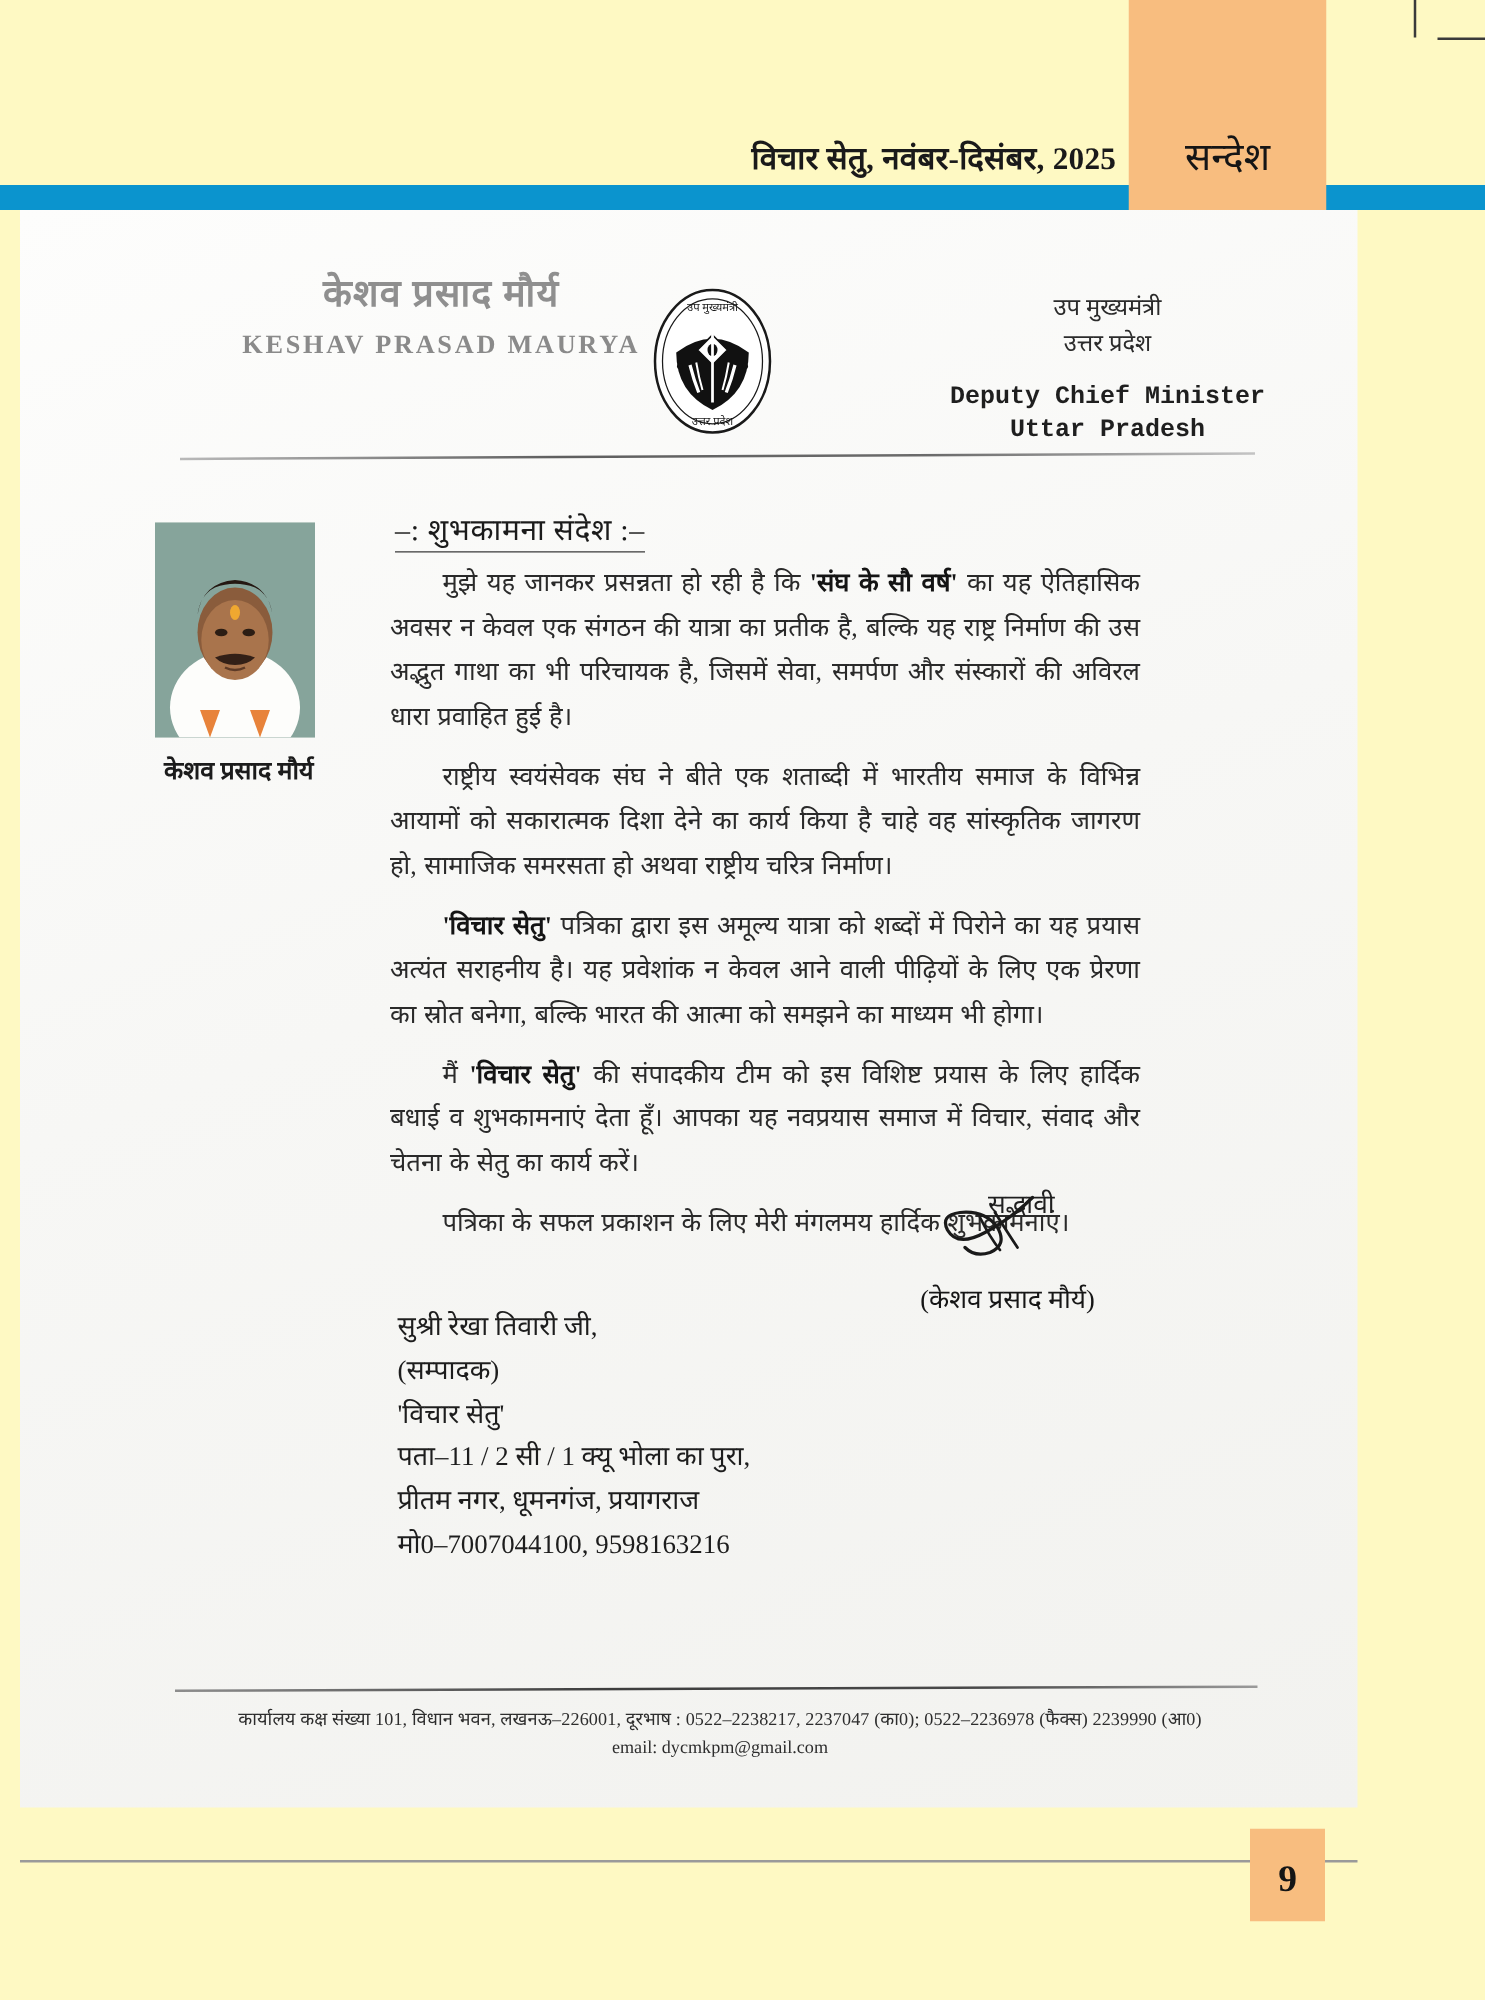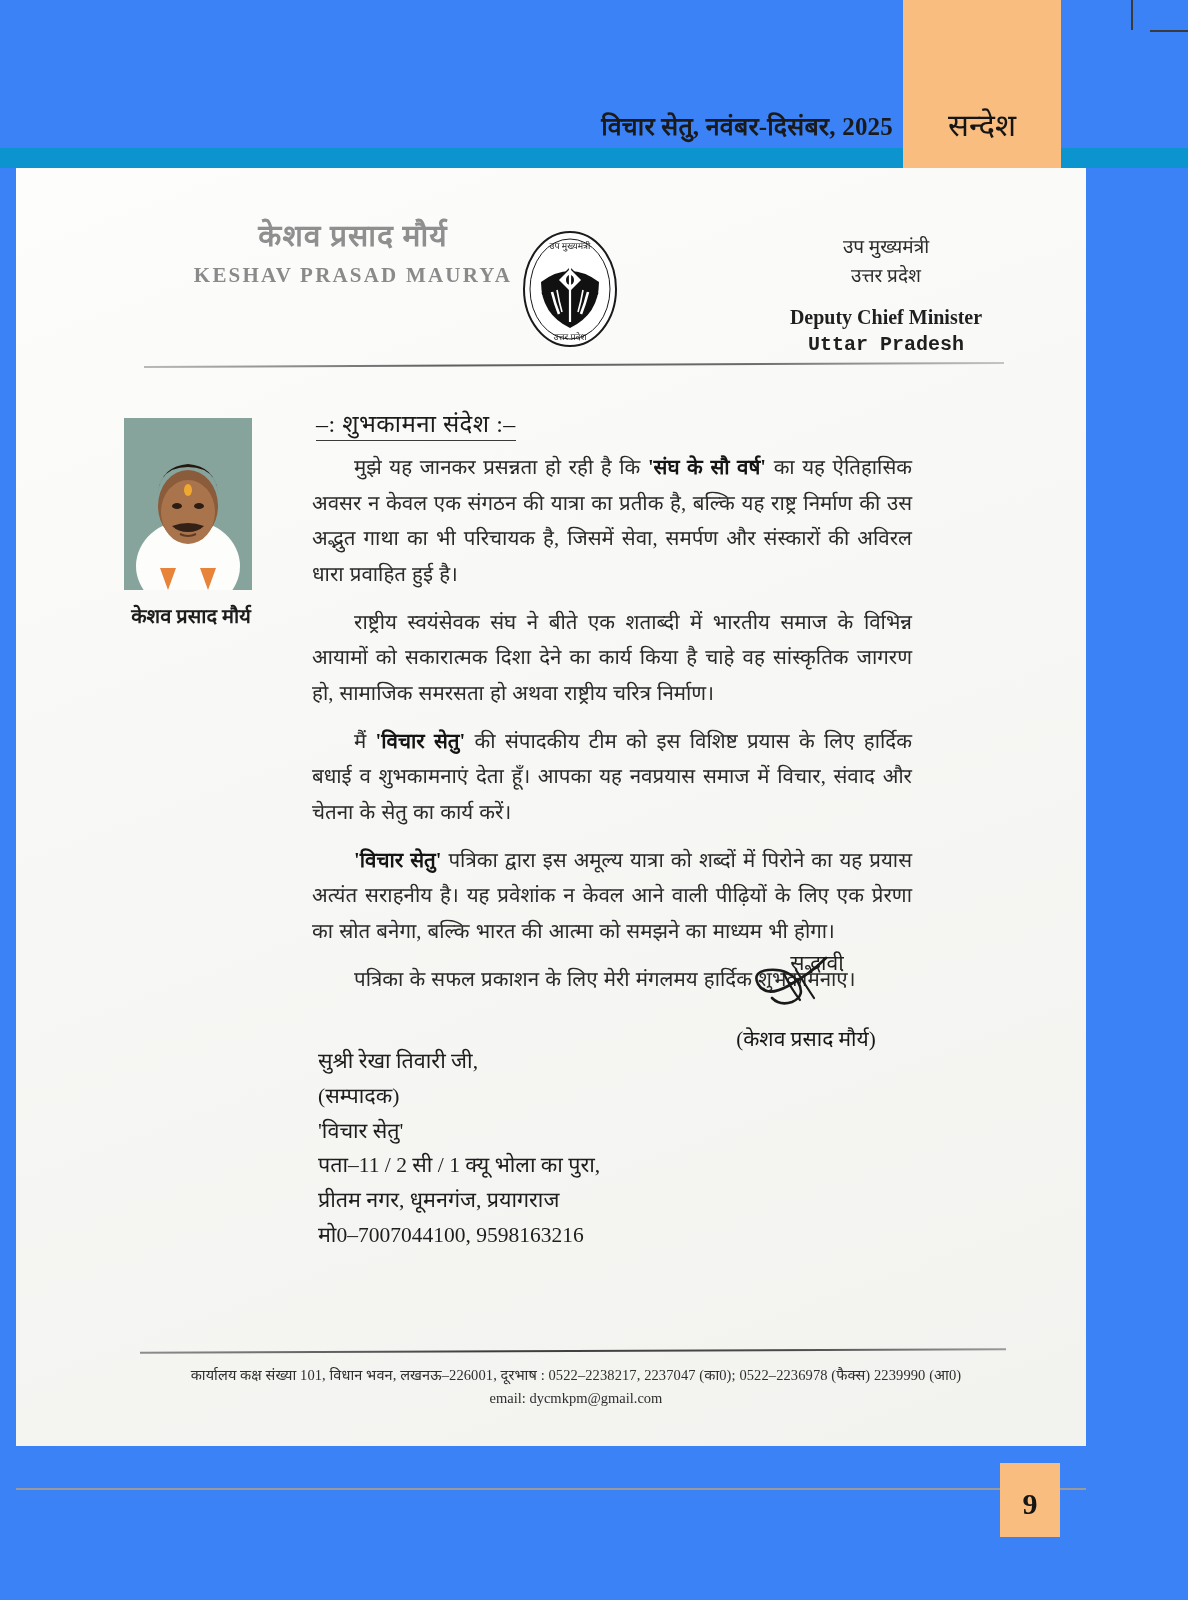--- a/index.html
+++ b/index.html
@@ -10,21 +10,21 @@
     height: 1600px;
     background: #ffffff;
     font-family: "Liberation Sans", "DejaVu Sans", sans-serif;
     overflow: hidden;
   }
 
   .page {
     position: relative;
     width: 1188px;
     height: 1600px;
-    background: #3b82f6;
+    background: #fef9c3;
   }
 
   
   .header-band {
     position: absolute;
     left: 0; top: 0;
     width: 1188px;
     height: 168px;
   }
 
@@ -144,21 +144,21 @@
   }
 
   .desig-hi-1, .desig-hi-2 {
     font-family: "Liberation Serif", "DejaVu Serif", serif;
     font-size: 19px;
     color: #2b2b2b;
     line-height: 1.55;
   }
 
   .desig-en-1 {
-    font-family: Liberation Serif, serif;
+    font-family: Liberation Mono, monospace;
     font-size: 20px;
     font-weight: bold;
     color: #1f1f1f;
     margin-top: 13px;
     line-height: 1.35;
   }
   .desig-en-2 {
     font-family: Liberation Mono, monospace;
     font-size: 20px;
     font-weight: bold;
@@ -434,22 +434,22 @@
         <ellipse cx="75" cy="88" rx="5" ry="3" fill="#2b1d14"></ellipse>
         <path d="M48 108 Q64 102 80 108 Q74 114 64 114 Q54 114 48 108 Z" fill="#332017"></path>
         <path d="M56 116 Q64 120 72 116" stroke="#5d3a26" stroke-width="2" fill="none"></path>
       </svg>
     </div>
     <div class="portrait-caption">केशव प्रसाद मौर्य</div>
 
     <div class="body-text">
       <p class="para">मुझे यह जानकर प्रसन्नता हो रही है कि <b>'संघ के सौ वर्ष'</b> का यह ऐतिहासिक अवसर न केवल एक संगठन की यात्रा का प्रतीक है, बल्कि यह राष्ट्र निर्माण की उस अद्भुत गाथा का भी परिचायक है, जिसमें सेवा, समर्पण और संस्कारों की अविरल धारा प्रवाहित हुई है।</p>
       <p class="para">राष्ट्रीय स्वयंसेवक संघ ने बीते एक शताब्दी में भारतीय समाज के विभिन्न आयामों को सकारात्मक दिशा देने का कार्य किया है चाहे वह सांस्कृतिक जागरण हो, सामाजिक समरसता हो अथवा राष्ट्रीय चरित्र निर्माण।</p>
+      <p class="para"><b>'विचार सेतु'</b> पत्रिका द्वारा इस अमूल्य यात्रा को शब्दों में पिरोने का यह प्रयास अत्यंत सराहनीय है। यह प्रवेशांक न केवल आने वाली पीढ़ियों के लिए एक प्रेरणा का स्रोत बनेगा, बल्कि भारत की आत्मा को समझने का माध्यम भी होगा।</p>
       <p class="para">मैं <b>'विचार सेतु'</b> की संपादकीय टीम को इस विशिष्ट प्रयास के लिए हार्दिक बधाई व शुभकामनाएं देता हूँ। आपका यह नवप्रयास समाज में विचार, संवाद और चेतना के सेतु का कार्य करें।</p>
-      <p class="para"><b>'विचार सेतु'</b> पत्रिका द्वारा इस अमूल्य यात्रा को शब्दों में पिरोने का यह प्रयास अत्यंत सराहनीय है। यह प्रवेशांक न केवल आने वाली पीढ़ियों के लिए एक प्रेरणा का स्रोत बनेगा, बल्कि भारत की आत्मा को समझने का माध्यम भी होगा।</p>
       <p class="para">पत्रिका के सफल प्रकाशन के लिए मेरी मंगलमय हार्दिक शुभकामनाएं।</p>
     </div>
 
     <div class="sig-block">
       <div class="sig-salutation">सद्भावी</div>
       <div class="sig-mark">
         <svg width="160" height="52" viewBox="0 0 160 52" xmlns="http://www.w3.org/2000/svg" style="position:absolute;left:58px;top:-14px;">
           <path d="M112 2 Q96 18 74 30 Q52 42 44 28 Q38 16 54 14 Q74 12 84 26 Q92 40 78 46 Q66 50 58 42" stroke="#1a1a1a" stroke-width="2.6" fill="none" stroke-linecap="round"></path>
           <path d="M70 18 Q78 34 86 44" stroke="#1a1a1a" stroke-width="2.2" fill="none" stroke-linecap="round"></path>
           <path d="M82 14 Q92 30 100 42" stroke="#1a1a1a" stroke-width="2.2" fill="none" stroke-linecap="round"></path>

